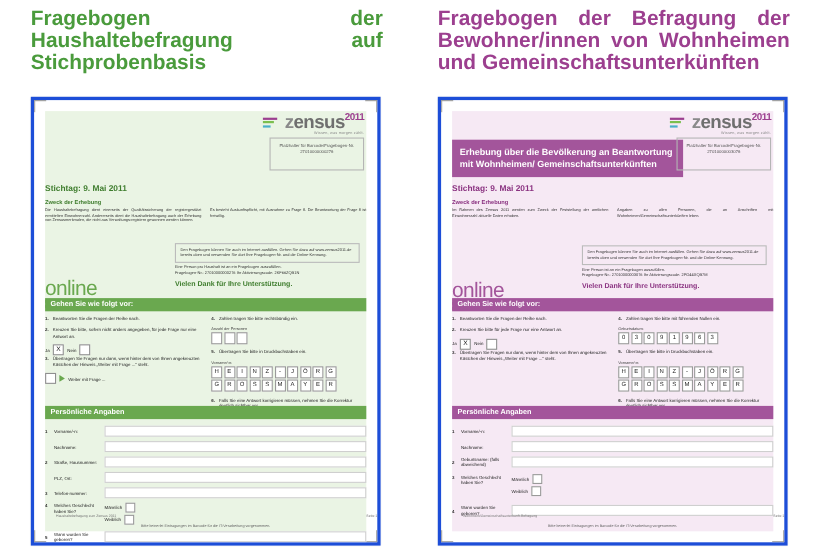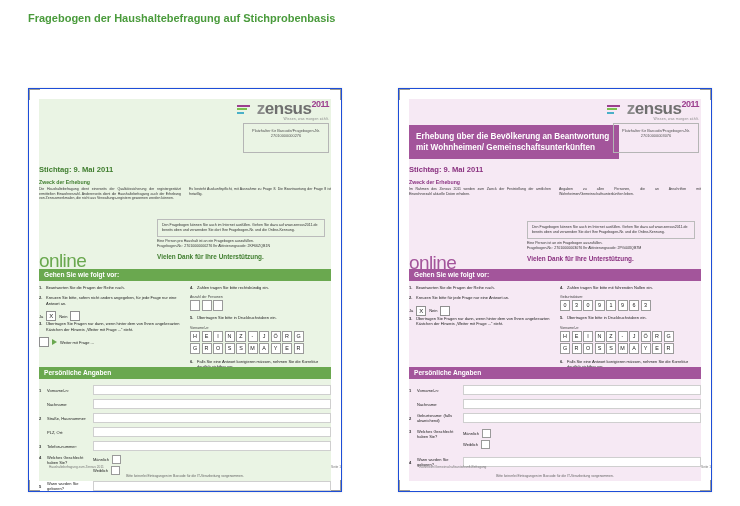--- a/index.html
+++ b/index.html
@@ -7,30 +7,30 @@
     width:740px;height:506px;background:#ffffff;
     font-family:"Liberation Sans", sans-serif;
     overflow:hidden;position:relative;
   }
   .panel{position:absolute;top:0;height:506px;width:370px;}
   .panel.left{left:0;}
   .panel.right{left:370px;}
 
   .headline{
     position:absolute;left:28px;top:8px;width:320px;
-    font-size:11px;font-weight:bold;line-height:20px;
+    font-size:19px;font-weight:bold;line-height:20px;
     text-align:justify;
   }
   .headline.green{color:#4a9b3c;}
   .headline.purple{color:#9c3f8f;}
 
   
   .sheet{
     position:absolute;left:28px;top:88px;width:312px;height:402px;
-    background:#ffffff;border:1px solid #1d4ed8;
+    background:#ffffff;border:3px solid #1d4ed8;
     box-shadow:0 0 2px rgba(0,0,0,.15);
     overflow:hidden;
   }
   .sheet .crop{position:absolute;width:10px;height:10px;}
   .ct-l{left:0;top:0;border-left:1px solid #999;border-top:1px solid #999;}
   .ct-r{right:0;top:0;border-right:1px solid #999;border-top:1px solid #999;}
   .cb-l{left:0;bottom:0;border-left:1px solid #999;border-bottom:1px solid #999;}
   .cb-r{right:0;bottom:0;border-right:1px solid #999;border-bottom:1px solid #999;}
 
   .body-area{position:absolute;left:10px;top:10px;width:292px;height:382px;}
@@ -300,20 +300,21 @@
       <div class="footer">
         <span>Haushaltebefragung zum Zensus 2011</span>
         <span>Seite 1</span>
       </div>
       <div class="barcodenote">Bitte keinerlei Eintragungen im Barcode für die IT-Verarbeitung vorgenommen.</div>
     </div>
   </div>
 </div>
 
 <div class="panel right">
+  <div class="headline purple">Fragebogen der Befragung der Bewohner/innen von Wohnheimen und Gemeinschaftsunterkünften</div>
 
   <div class="sheet purple">
     <div class="tint-purple"></div>
     <div class="crop ct-l"></div>
     <div class="crop ct-r"></div>
     <div class="crop cb-l"></div>
     <div class="crop cb-r"></div>
 
     <div class="body-area">
       <div class="logo">

